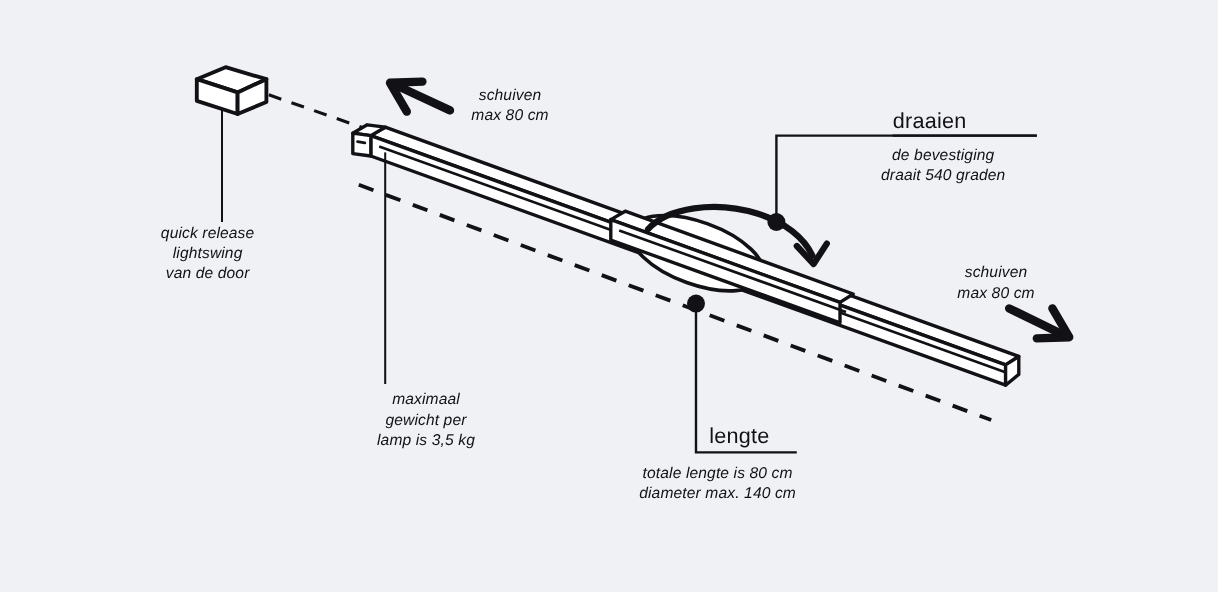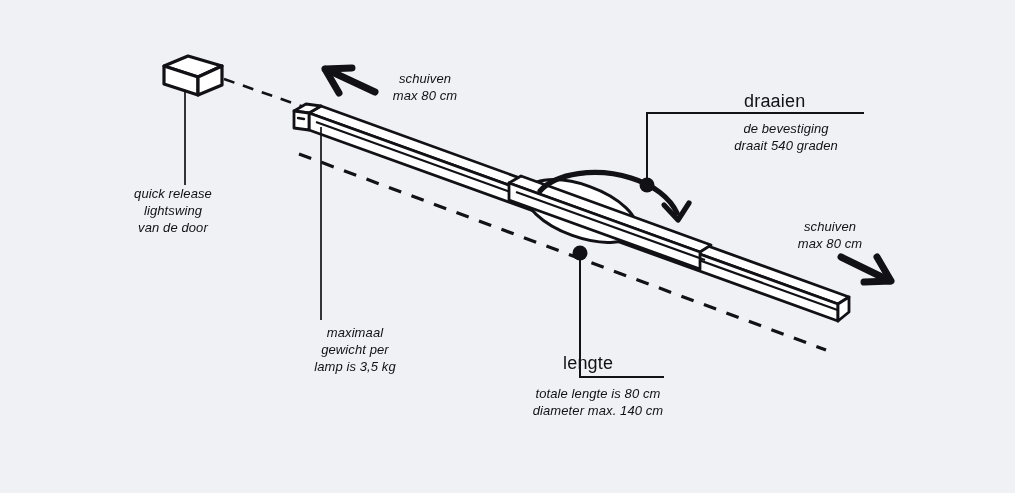--- a/index.html
+++ b/index.html
@@ -138,20 +138,20 @@
     <div>schuiven</div>
     <div>max 80 cm</div>
   </div>
 
   <div class="lbl lbl-center t-body" style="left:327px; top:325px;margin-left:28px;">
     <div>maximaal</div>
     <div>gewicht per</div>
     <div>lamp is 3,5 kg</div>
   </div>
 
-  <div class="lbl lbl-left t-head" style="left:563px; top:352px;">lengte</div>
+  <div class="lbl lbl-left t-head" style="left:591px; top:352px;">lengte</div>
 
   <div class="lbl lbl-center t-body" style="left:598px; top:386px;">
     <div>totale lengte is 80 cm</div>
     <div>diameter max. 140 cm</div>
   </div>
 
 </div>
 
 </body></html>

